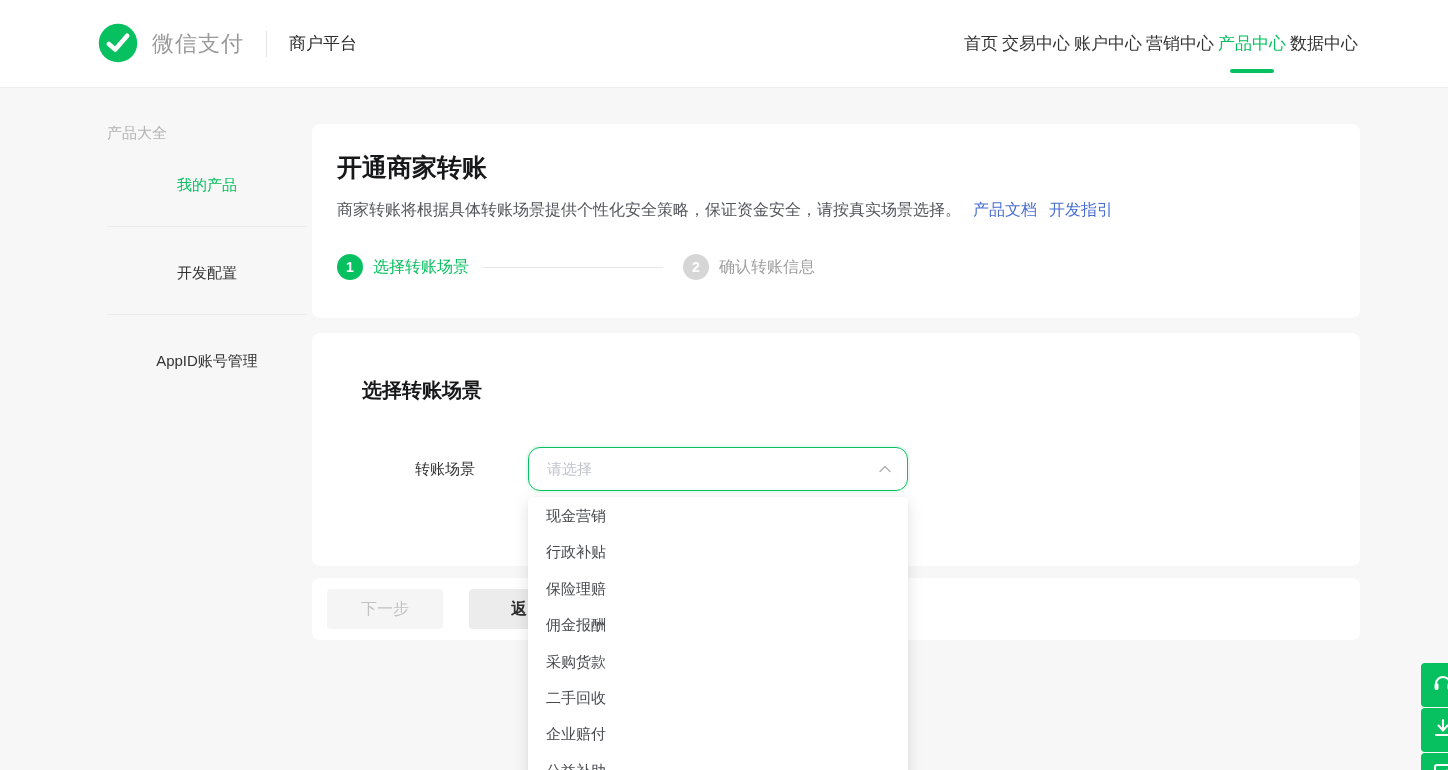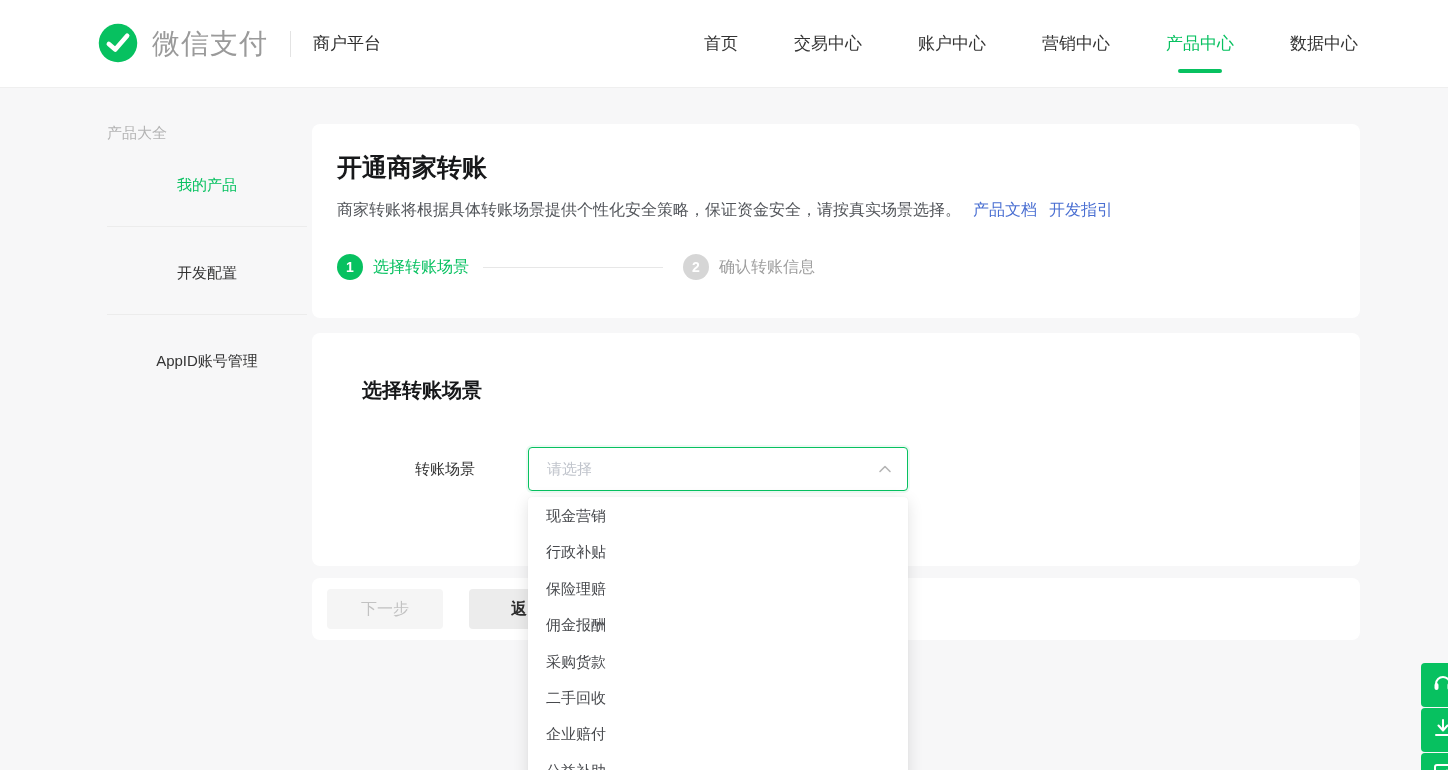--- a/index.html
+++ b/index.html
@@ -10,25 +10,25 @@
   }
 
   
   .header {
     position:absolute; left:0; top:0; width:1448px; height:88px;
     background:#fff; border-bottom:1px solid #efefef;
     display:flex; align-items:center; padding:0 88px 0 96px;
   }
   .brand { display:flex; align-items:center; }
   .logo-badge { width:44px; height:44px; flex:0 0 auto; }
-  .logo-text { font-size:28px; color:#9a9a9a; margin-left:12px; letter-spacing:1px; }
+  .logo-text { font-size:22px; color:#9a9a9a; margin-left:12px; letter-spacing:1px; }
   .brand-divider { width:1px; height:26px; background:#e3e3e3; margin:0 22px; }
   .portal-name { font-size:17px; color:#2c2c2c;font-family:Liberation Serif, serif; }
 
-  .nav { margin-left:auto; display:flex; align-items:center; gap:52px; }
+  .nav { margin-left:auto; display:flex; align-items:center; }
   .nav-item { font-size:17px; color:#333; cursor:pointer; position:relative; padding:10px 2px; }
   .nav-item.active { color:#07c160; }
   .nav-item.active::after {
     content:""; position:absolute; left:50%; transform:translateX(-50%);
     bottom:-8px; width:44px; height:4px; border-radius:2px; background:#07c160;
   }
 
   
   .sidebar { position:absolute; left:107px; top:124px; width:200px; font-size:15px; }
   .side-section-title { color:#b4b4b4; margin-bottom:33px; }
@@ -57,21 +57,21 @@
   .step-label.active { color:#07c160; }
   .step-label.pending { color:#9e9e9e; }
   .step-line { width:180px; height:1px; background:#e7e7e7; margin-right:20px; }
 
   .form-title { font-size:20px; font-weight:bold; color:#17181a; line-height:26px; }
   .field-row { margin-top:44px; display:flex; align-items:center; }
   .field-label { width:166px; font-size:15px; color:#333;text-align:center; }
 
   .select-box {
     width:380px; height:44px; background:#fff;
-    border:1px solid #07c160; border-radius:4px;
+    border:1px solid #07c160; border-radius:12px;
     box-shadow:0 0 0 2px rgba(7,193,96,0.08);
     display:flex; align-items:center; padding:0 14px 0 18px; cursor:pointer;
   }
   .select-placeholder { font-size:15px; color:#c0c4cc; flex:1; }
   .chevron { width:16px; height:16px; flex:0 0 auto; }
 
   
   .dropdown {
     position:absolute; left:528px; top:497px; width:380px; z-index:50;
     background:#fff; border-radius:4px;

